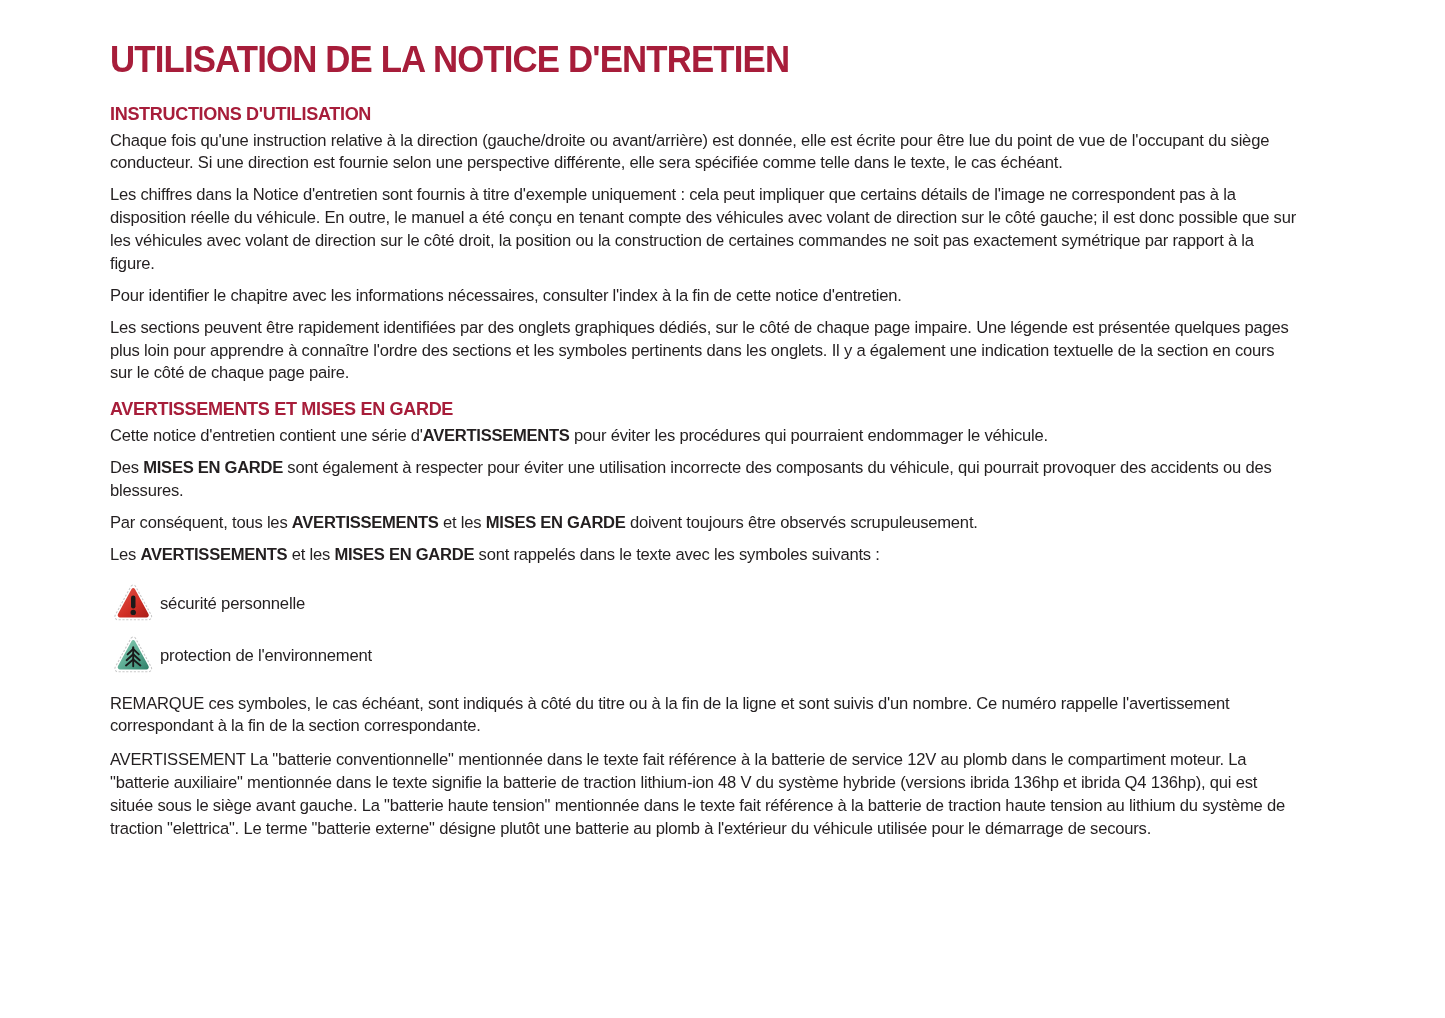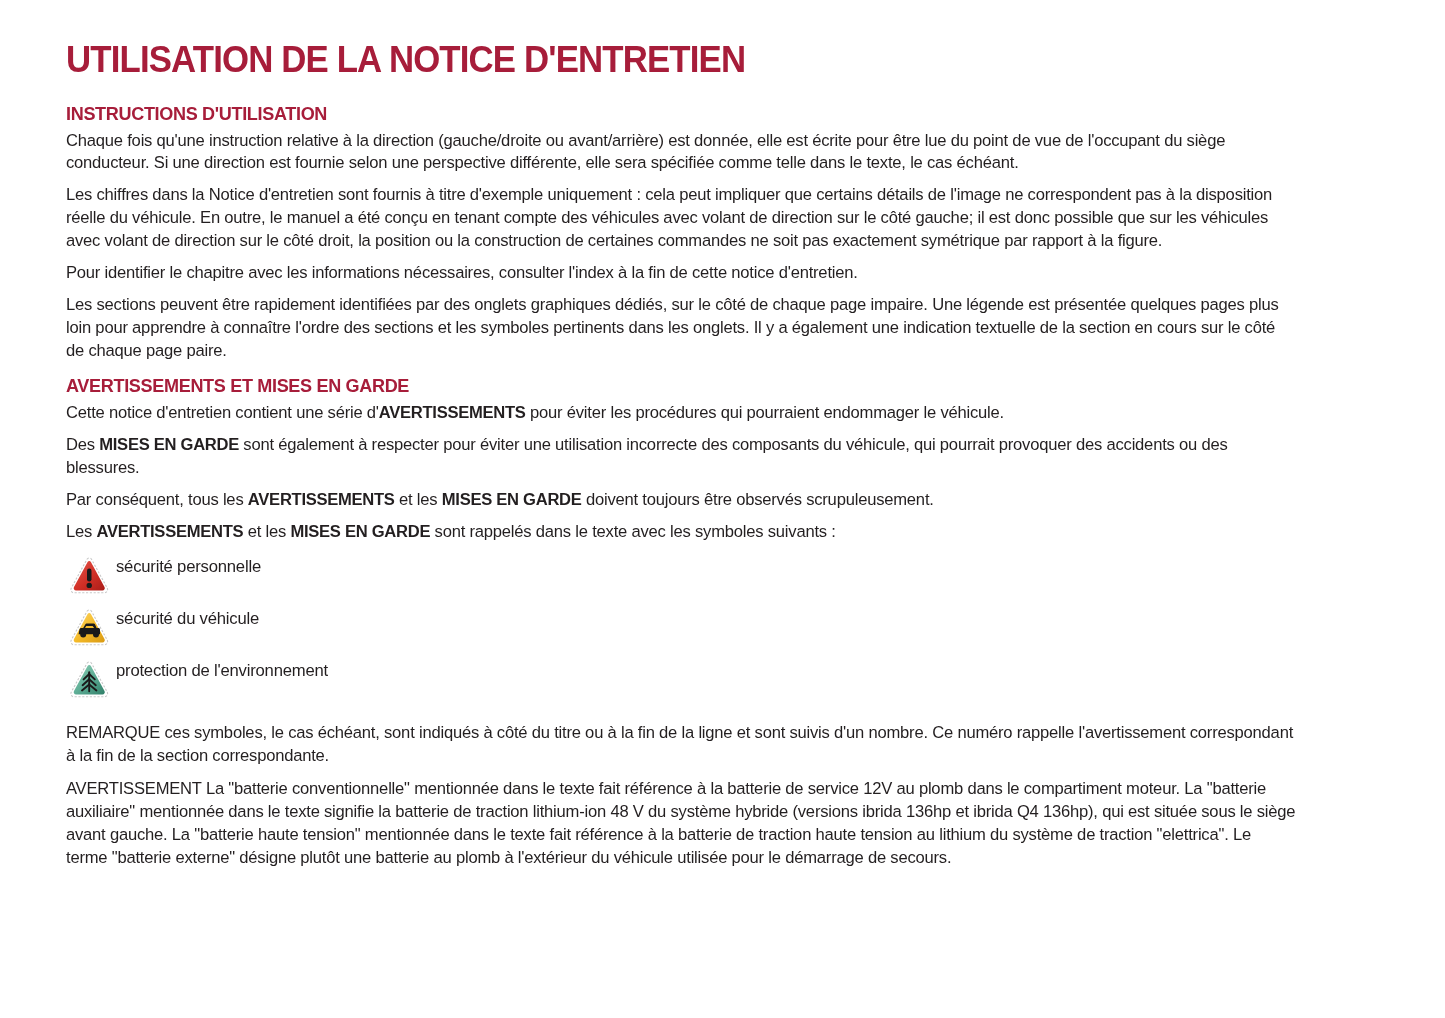--- a/index.html
+++ b/index.html
@@ -13,21 +13,21 @@
     font-family: "Liberation Sans", "DejaVu Sans", sans-serif;
     color: #231f20;
     overflow: hidden;
   }
   .page {
     position: relative;
     width: 1445px;
     height: 1018px;
     background: #ffffff;
     box-sizing: border-box;
-    padding: 40px 105px 0 66px;
+    padding: 40px 105px 0 110px;
   }
   h1.doc-title {
     margin: 0;
     padding: 0;
     color: #a71d3a;
     font-size: 37px;
     font-weight: bold;
     letter-spacing: -0.9px;
     line-height: 1.1;
     transform: scaleX(0.94);
@@ -59,21 +59,21 @@
     text-align: left;
   }
   p.body-text b { font-weight: bold; letter-spacing: -0.3px; }
   .symbol-list {
     margin: 12px 0 10px 0;
     padding: 0;
     list-style: none;
   }
   .symbol-row {
     display: flex;
-    align-items: flex-start;
+    align-items: center;
     height: 52px;
   }
   .symbol-icon {
     width: 46px;
     min-width: 46px;
     height: 44px;
     display: block;
   }
   .symbol-label {
     font-size: 17.2px;
@@ -126,38 +126,20 @@
           </linearGradient>
         </defs>
         <path d="M21.0 4.2 C22.1 2.6 24.4 2.6 25.5 4.2 L41.2 33.0 C42.4 35.1 41.0 37.8 38.5 37.8 L8.0 37.8 C5.5 37.8 4.1 35.1 5.3 33.0 Z" fill="#ffffff" stroke="#c9c9c9" stroke-width="1.1" stroke-dasharray="2.2 1.6"></path>
         <path d="M21.6 7.0 C22.4 5.7 24.1 5.7 24.9 7.0 L38.5 31.9 C39.4 33.5 38.3 35.4 36.4 35.4 L10.1 35.4 C8.2 35.4 7.1 33.5 8.0 31.9 Z" fill="url(#gradRed)"></path>
         <rect x="21.0" y="13.6" width="4.5" height="12.8" rx="2.2" fill="#1a1a1a"></rect>
         <circle cx="23.25" cy="30.4" r="2.7" fill="#1a1a1a"></circle>
       </svg>
       <span class="symbol-label">sécurité personnelle</span>
     </li>
 
-    <li class="symbol-row">
-      <svg class="symbol-icon" viewBox="0 0 46 44">
-        <defs>
-          <linearGradient id="gradYellow" x1="0" y1="0" x2="1" y2="1">
-            <stop offset="0%" stop-color="#fbd76b"></stop>
-            <stop offset="50%" stop-color="#f5bb2a"></stop>
-            <stop offset="100%" stop-color="#d99a12"></stop>
-          </linearGradient>
-        </defs>
-        <path d="M21.0 4.2 C22.1 2.6 24.4 2.6 25.5 4.2 L41.2 33.0 C42.4 35.1 41.0 37.8 38.5 37.8 L8.0 37.8 C5.5 37.8 4.1 35.1 5.3 33.0 Z" fill="#ffffff" stroke="#c9c9c9" stroke-width="1.1" stroke-dasharray="2.2 1.6"></path>
-        <path d="M21.6 7.0 C22.4 5.7 24.1 5.7 24.9 7.0 L38.5 31.9 C39.4 33.5 38.3 35.4 36.4 35.4 L10.1 35.4 C8.2 35.4 7.1 33.5 8.0 31.9 Z" fill="url(#gradYellow)"></path>
-        <path d="M12.6 27.2 L13.4 22.8 C13.6 21.7 14.4 21.1 15.4 21.1 L17.2 21.1 L19.0 17.9 C19.5 17.0 20.3 16.6 21.3 16.6 L27.0 16.6 C28.1 16.6 28.9 17.1 29.3 18.0 L30.6 21.1 L32.3 21.1 C33.3 21.1 34.0 21.8 34.0 22.8 L34.0 27.2 Z" fill="#1a1a1a"></path>
-        <circle cx="17.2" cy="27.6" r="3.0" fill="#1a1a1a"></circle>
-        <circle cx="30.0" cy="27.6" r="3.0" fill="#1a1a1a"></circle>
-        <path d="M20.2 18.9 L26.6 18.9 L28.1 21.1 L19.0 21.1 Z" fill="#f5bb2a"></path>
-      </svg>
-      <span class="symbol-label">sécurité du véhicule</span>
-    </li>
 
     <li class="symbol-row">
       <svg class="symbol-icon" viewBox="0 0 46 44">
         <defs>
           <linearGradient id="gradGreen" x1="0" y1="0" x2="1" y2="1">
             <stop offset="0%" stop-color="#8fd0b6"></stop>
             <stop offset="50%" stop-color="#5fae96"></stop>
             <stop offset="100%" stop-color="#2f7f68"></stop>
           </linearGradient>
         </defs>

